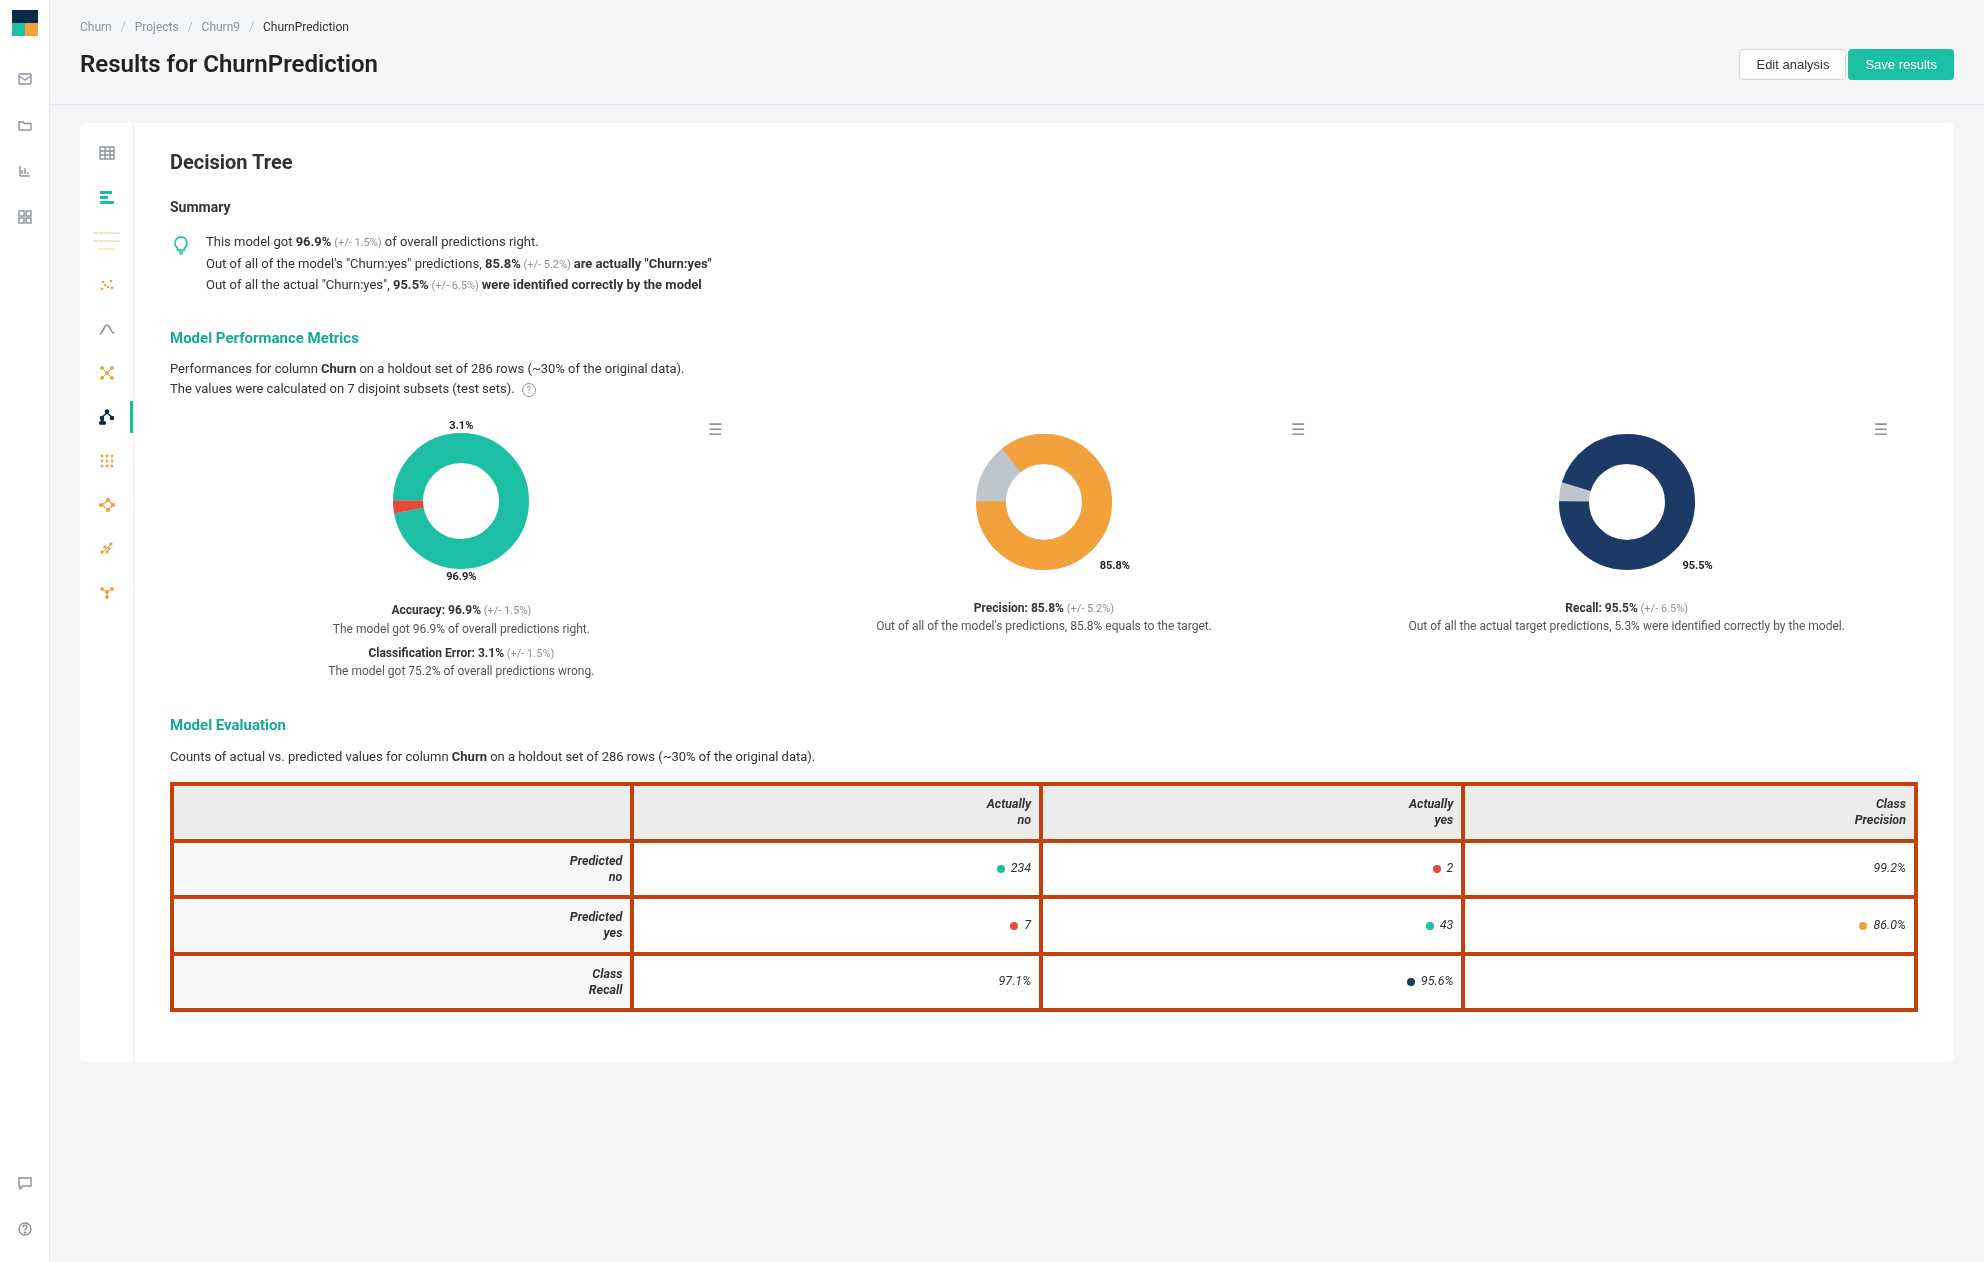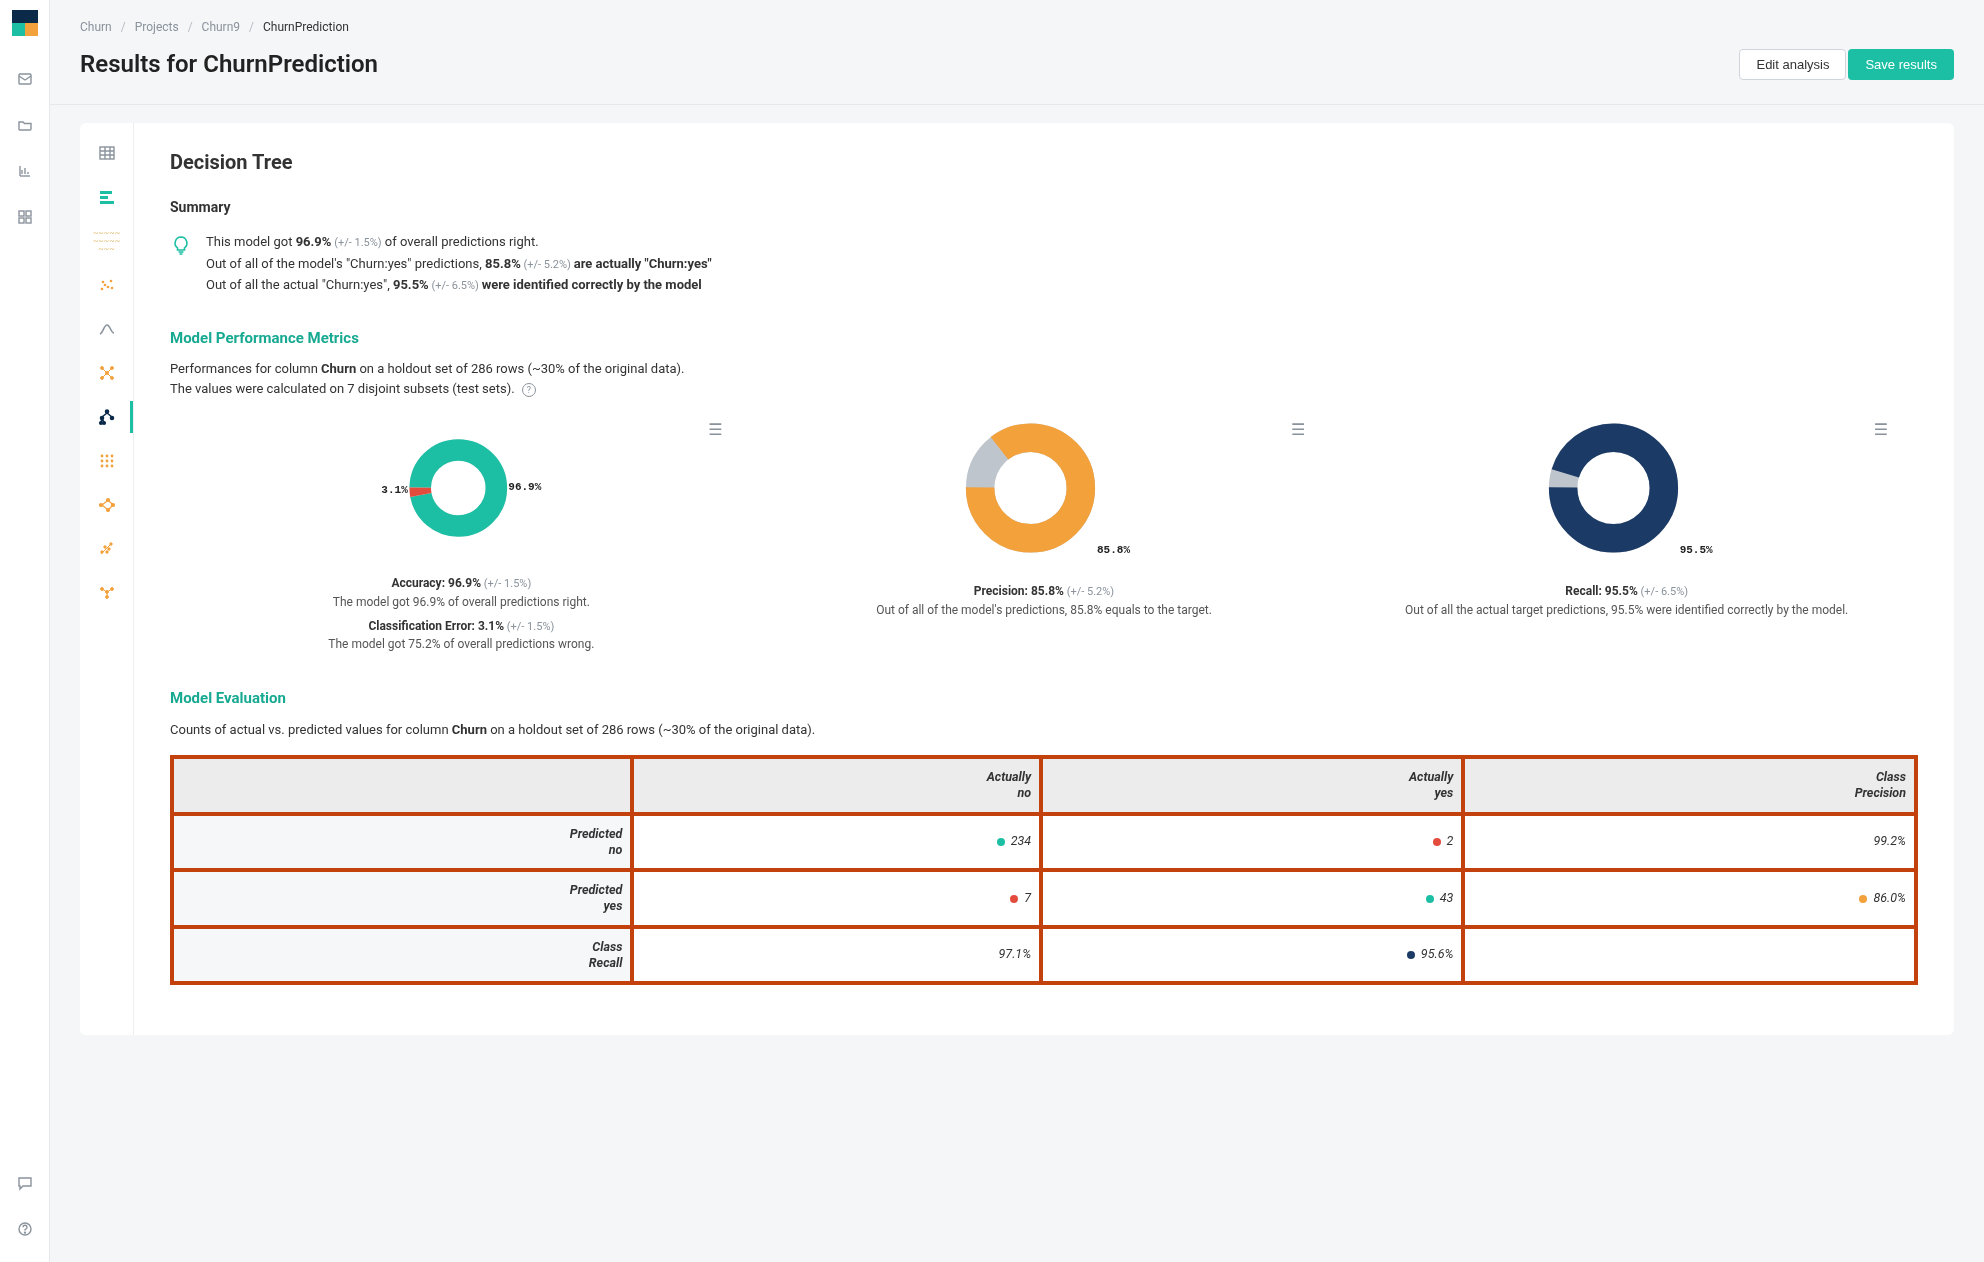--- a/index.html
+++ b/index.html
@@ -78,21 +78,21 @@
   h2.section-title { font-size: 20px; font-weight: 700; margin-bottom: 20px; }
   h3.sub-title { font-size: 14px; font-weight: 700; margin-bottom: 14px; }
   .summary-block { display:flex; gap:14px; margin-bottom: 30px; }
   .summary-block .bulb { color:#1cbfa3; margin-top:2px; width:22px; text-align:center; }
   .summary-lines p { margin-bottom: 2px; }
   .small-gray { color:#8a939c; font-size: 11px; }
   .teal-heading { color:#17a991; font-size: 15px; font-weight: 700; margin: 12px 0 10px 0; }
   .charts-row { display:flex; margin-top: 20px; }
   .chart-col { flex:1; display:flex; flex-direction:column; align-items:center; padding: 0 10px; position:relative; }
   .chart-menu { position:absolute; right:30px; top:0; color:#8a939c; cursor:pointer; font-size:16px; }
-  .donut-wrap { position:relative; width:160px; display:flex; flex-direction:row; align-items:center;font-family:Liberation Mono, monospace; }
+  .donut-wrap { position:relative; width:160px; display:flex; flex-direction:column; align-items:center; }
   .donut-wrap svg { display:block; }
   .donut-label-top { font-size: 11px; font-weight:700; margin-bottom:-4px; color:#222; }
   .donut-label-bottom { font-size: 11px; font-weight:700; margin-top:-2px; color:#222; }
   .col-precision .donut-label-bottom,
   .col-recall .donut-label-bottom { align-self: flex-end; margin-right: -6px; margin-top: -14px; }
   .chart-caption { text-align:center; margin-top: 16px; font-size:12px; }
   .chart-caption .cap-title { font-weight:700; }
   .chart-caption .cap-sub { color:#555; }
   .conf-desc { margin: 8px 0 16px 0; }
   table.conf { width:100%; border-collapse: collapse; font-size: 12.5px; }
@@ -337,21 +337,21 @@
               <div class="donut-wrap">
                 <div style="height:14px;"></div>
                 <svg width="140" height="140" viewBox="0 0 42 42">
                   <circle cx="21" cy="21" r="15.9" fill="none" stroke="#bfc5cc" stroke-width="9"></circle>
                   <circle cx="21" cy="21" r="15.9" fill="none" stroke="#1b3a66" stroke-width="9" stroke-dasharray="95.5 4.5" stroke-dashoffset="20.5" transform="rotate(-90 21 21)"></circle>
                 </svg>
                 <div class="donut-label-bottom">95.5%</div>
               </div>
               <div class="chart-caption" style="margin-top:24px;">
                 <div><span class="cap-title">Recall: 95.5%</span><span class="small-gray"> (+/- 6.5%)</span></div>
-                <div class="cap-sub">Out of all the actual target predictions, 95.5% were identified correctly by the model.</div>
+                <div class="cap-sub">Out of all the actual target predictions, 5.3% were identified correctly by the model.</div>
               </div>
             </div>
           </div>
 
           <div class="teal-heading" style="margin-top:34px;">Model Evaluation</div>
           <p class="conf-desc"><span>Counts of actual vs. predicted values for column </span><b>Churn</b><span> on a holdout set of 286 rows (~30% of the original data).</span></p>
 
           <table class="conf">
             <thead>
               <tr>

